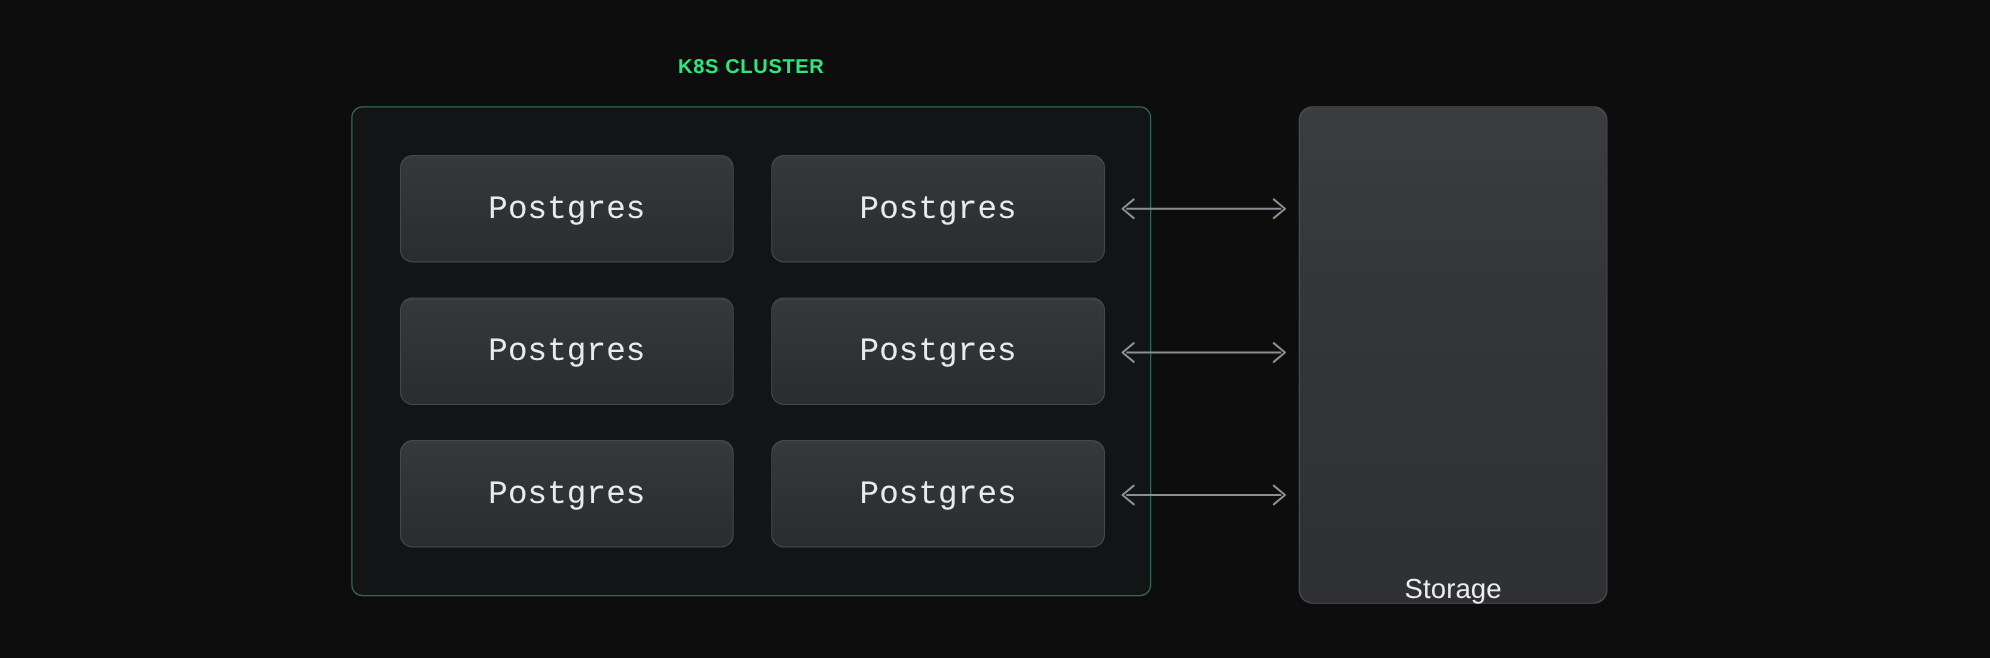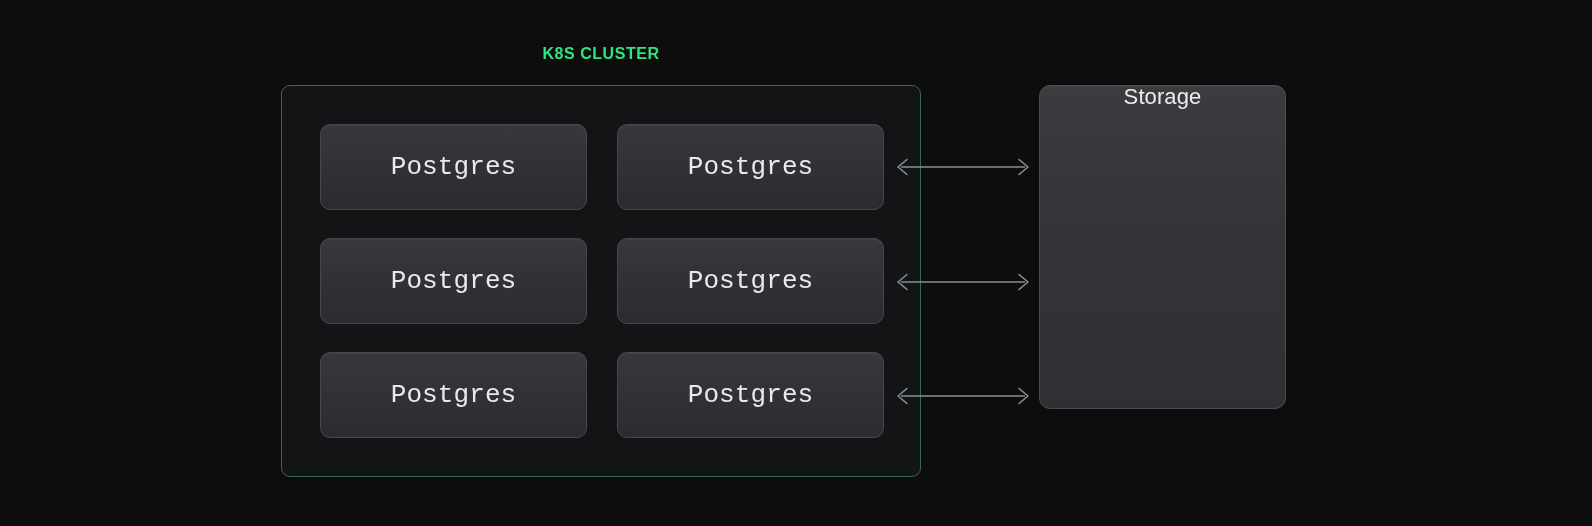--- a/index.html
+++ b/index.html
@@ -91,27 +91,27 @@
     height: 24px;
   }
   .arrow svg { display: block; }
 
   
   .storage-box {
     position: absolute;
     left: 1039px;
     top: 85px;
     width: 247px;
-    height: 324px;
+    height: 398px;
     box-sizing: border-box;
     border-radius: 11px;
     border: 1px solid #4a4d51;
     background: linear-gradient(180deg, #3a3c40 0%, #333539 40%, #2e3034 100%);
     display: flex;
-    align-items: flex-start;
+    align-items: flex-end;
     justify-content: center;
     box-shadow: inset 0 1px 0 rgba(255,255,255,0.05);
   }
 
   .storage-label {
     font-size: 22px;
     color: #eceded;
     letter-spacing: 0.1px;
     line-height: 1;
   }

